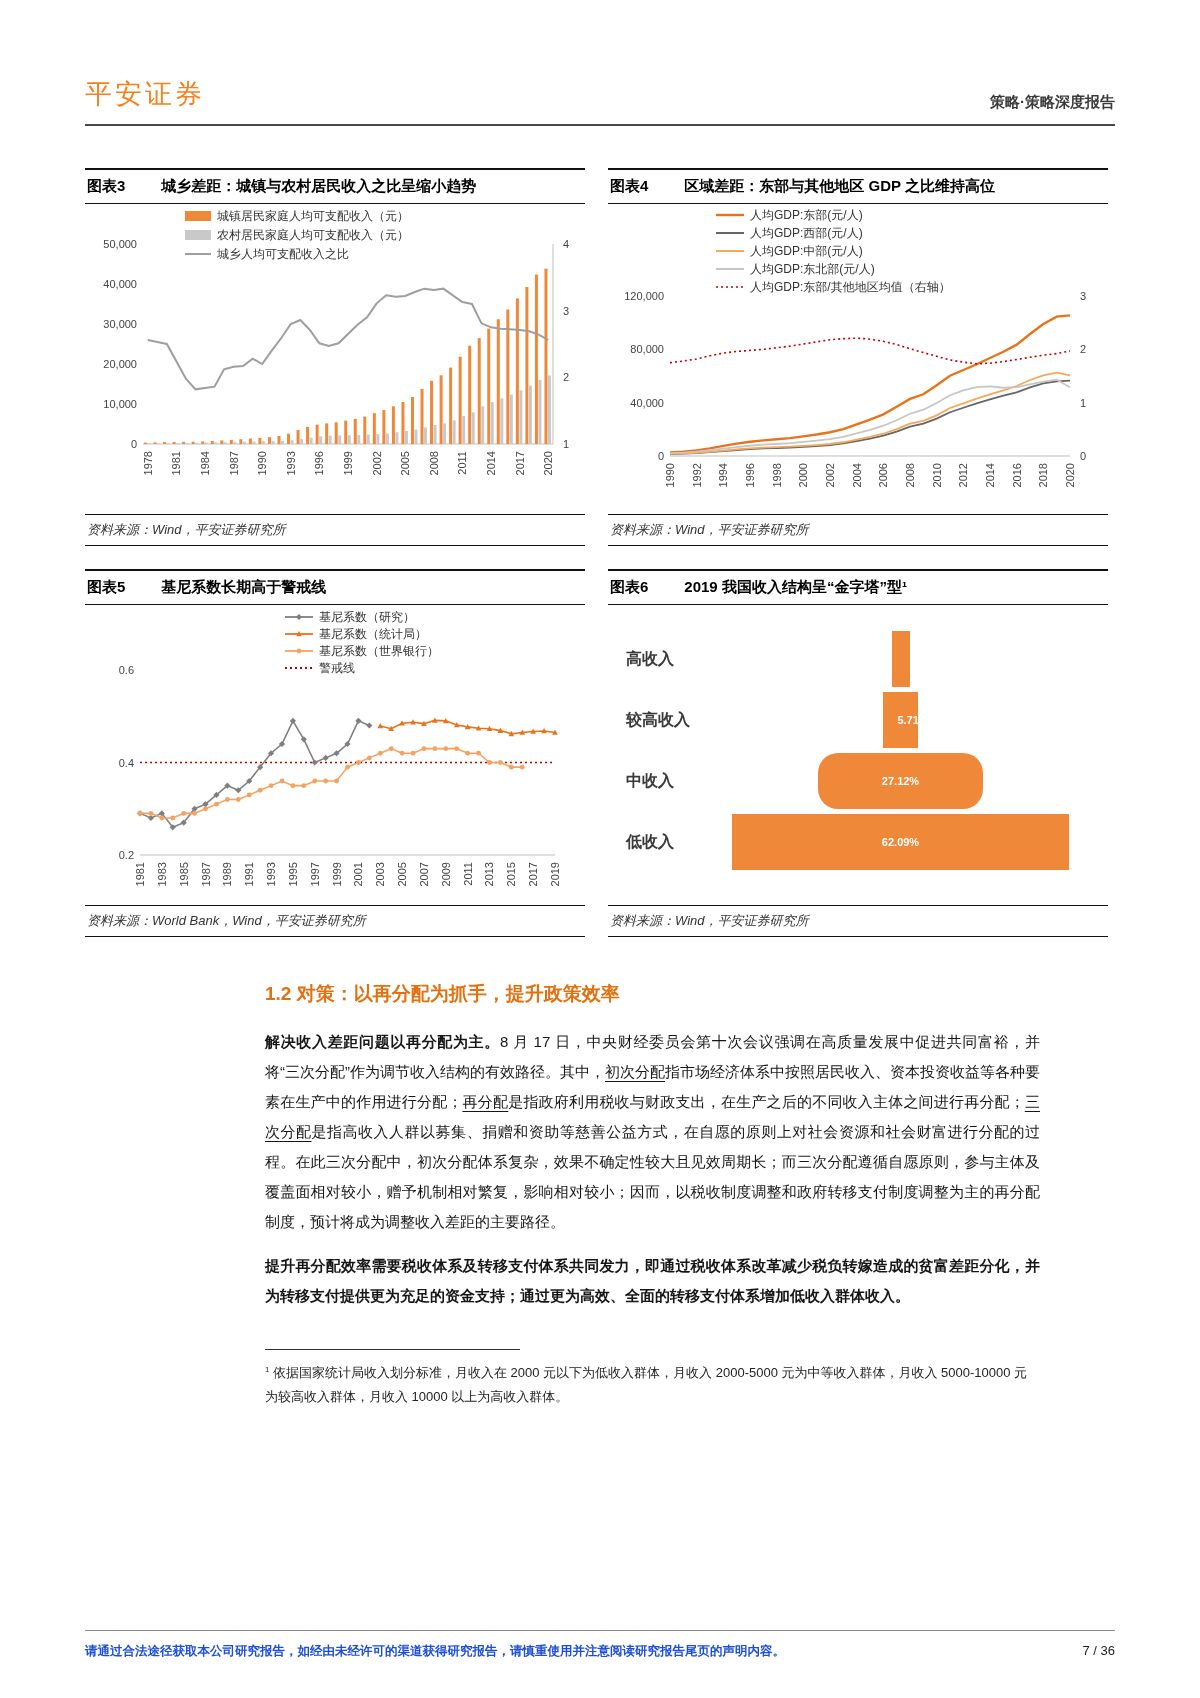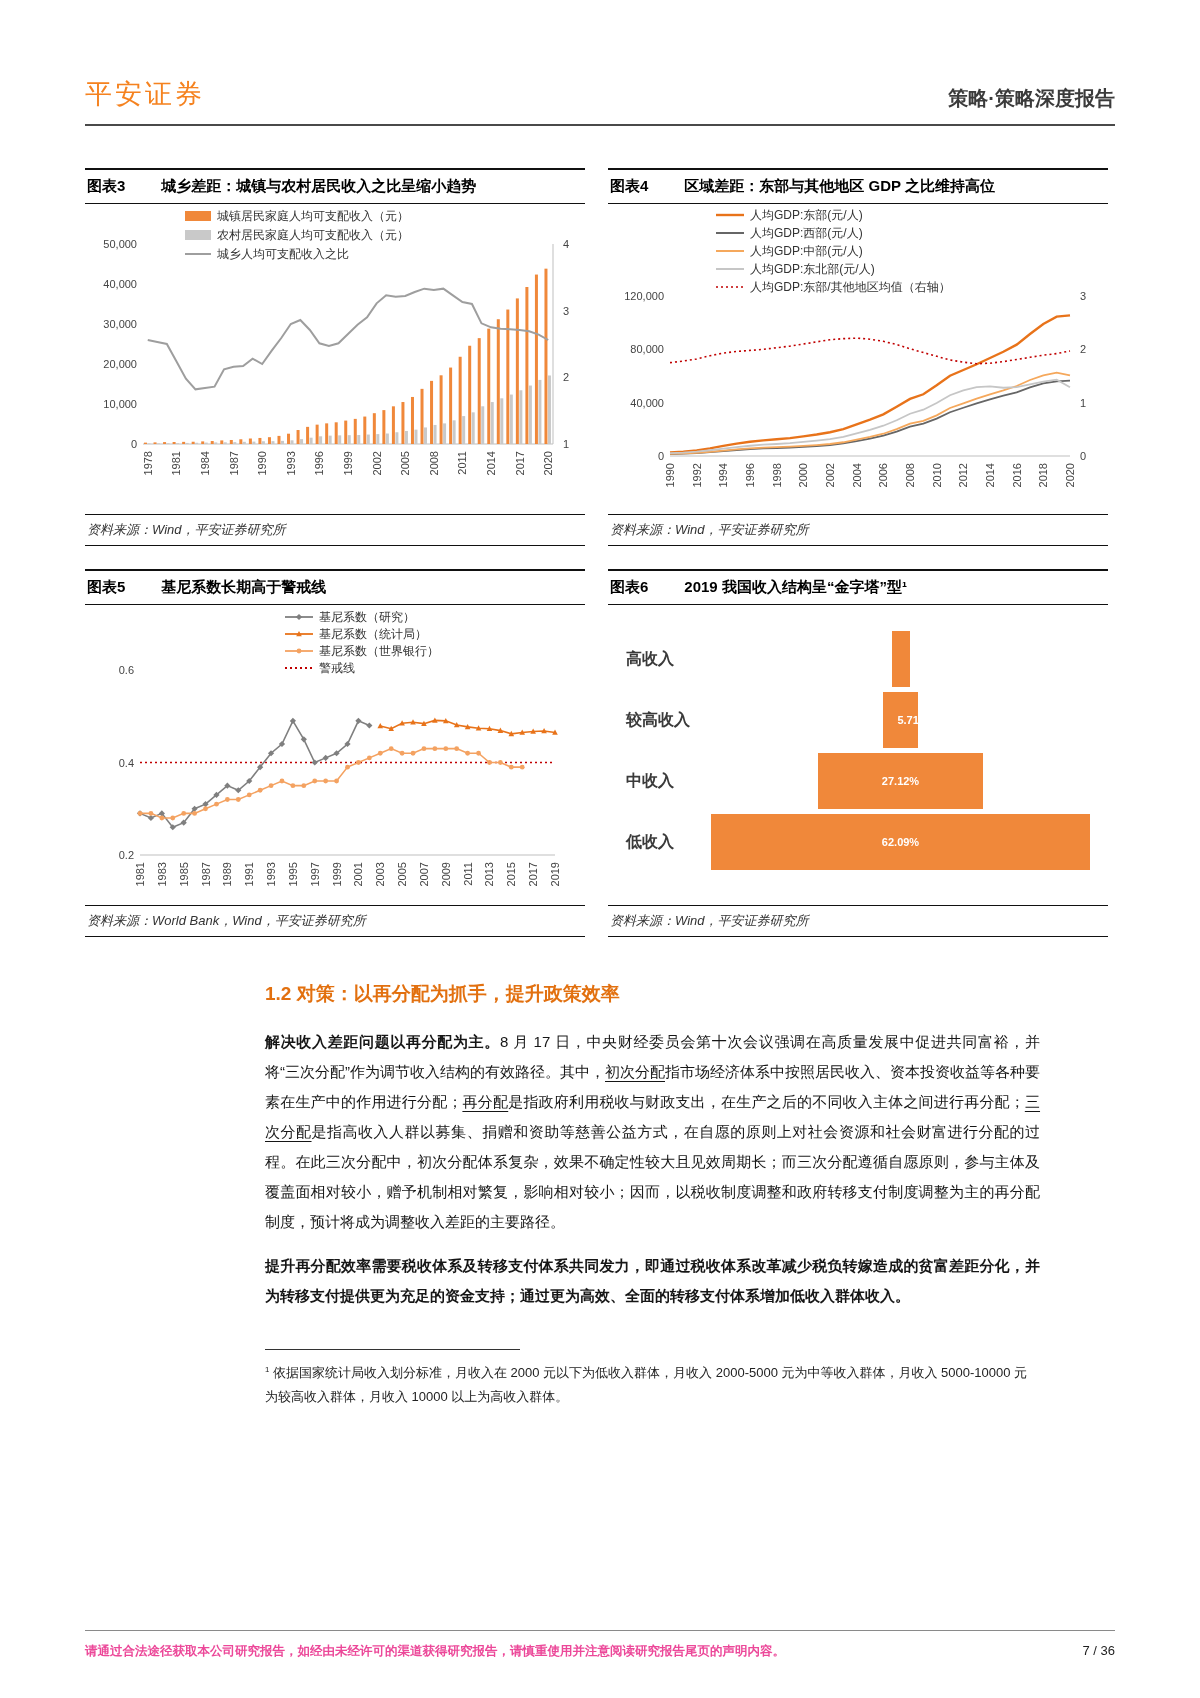--- a/index.html
+++ b/index.html
@@ -4,21 +4,21 @@
 <style>
   html,body{margin:0;padding:0;background:#e9e9e9;}
   *{box-sizing:border-box;}
   body{font-family:"Liberation Sans","DejaVu Sans",sans-serif;}
   .page{position:relative;width:1200px;height:1698px;margin:0 auto;background:#ffffff;
         box-shadow:0 0 8px rgba(0,0,0,.25);padding:0 85px;overflow:hidden;}
 
   
   .header{display:flex;justify-content:space-between;align-items:flex-end;padding-top:76px;}
   .brand{font-size:27px;font-weight:normal;color:#F5821F;letter-spacing:3px;}
-  .report-type{font-size:20px;font-weight:bold;color:#3b3b3b;text-align:center;}
+  .report-type{font-size:15px;font-weight:bold;color:#3b3b3b;text-align:center;}
   .header-rule{border:none;border-top:2px solid #4a4a4a;margin:12px 0 0 0;}
 
   
   .charts-grid{display:grid;grid-template-columns:500px 500px;column-gap:30px;row-gap:46px;margin-top:42px;gap:23px;}
   .figure{display:flex;flex-direction:column;}
   .fig-title{display:flex;gap:36px;border-top:2px solid #111;border-bottom:1.5px solid #111;
              padding:7px 2px;font-size:15px;font-weight:bold;color:#000;}
   .fig-chart{display:block;background:#fff;}
   .fig-source{margin-top:auto;border-top:1px solid #111;border-bottom:1px solid #111;
               padding:6px 2px;font-size:13px;font-style:italic;color:#333;}
@@ -37,21 +37,21 @@
 
   
   .footnote{margin:38px 0 0 180px;width:775px;}
   .footnote-rule{width:255px;border:none;border-top:1px solid #333;margin:0 0 8px 0;}
   .footnote-text{font-size:13px;line-height:24px;color:#222;margin:0;}
   sup{font-size:.6em;vertical-align:super;}
 
   
   .footer{position:absolute;left:85px;right:85px;bottom:38px;border-top:1px solid #8a8a8a;
           padding-top:12px;display:flex;justify-content:space-between;align-items:baseline;}
-  .footer-disclaimer{font-size:12.5px;font-weight:bold;color:#ec4899;}
+  .footer-disclaimer{font-size:12.5px;font-weight:bold;color:#1d4ed8;}
   .page-number{font-size:13px;color:#1e1e1e;}
 </style>
 </head>
 <body>
 
 <div class="page">
 
   <div class="header">
     <div class="brand">平安证券</div>
     <div class="report-type">策略·策略深度报告</div>
@@ -380,29 +380,29 @@
             <div class="pyr-label">较高收入</div>
             <div class="pyr-area">
               <div class="pyr-bar" style="width: 35px; background: rgb(240, 136, 58); padding-left: 25px;">
                 <span>5.71%</span>
               </div>
             </div>
           </div>
           <div class="pyr-row">
             <div class="pyr-label">中收入</div>
             <div class="pyr-area">
-              <div class="pyr-bar" style="width: 165px; background: rgb(240, 136, 58);">
+              <div class="pyr-bar" style="width: 165px; background: rgb(240, 136, 58); border-radius: 20px;">
                 <span>27.12%</span>
               </div>
             </div>
           </div>
           <div class="pyr-row">
             <div class="pyr-label">低收入</div>
             <div class="pyr-area">
-              <div class="pyr-bar" style="width: 379px; background: rgb(240, 136, 58);">
+              <div class="pyr-bar" style="width: 337px; background: rgb(240, 136, 58);">
                 <span>62.09%</span>
               </div>
             </div>
           </div>
         </div>
       <div class="fig-source"><span>资料来源：Wind，平安证券研究所</span></div>
     </div>
 
   </div>
 

